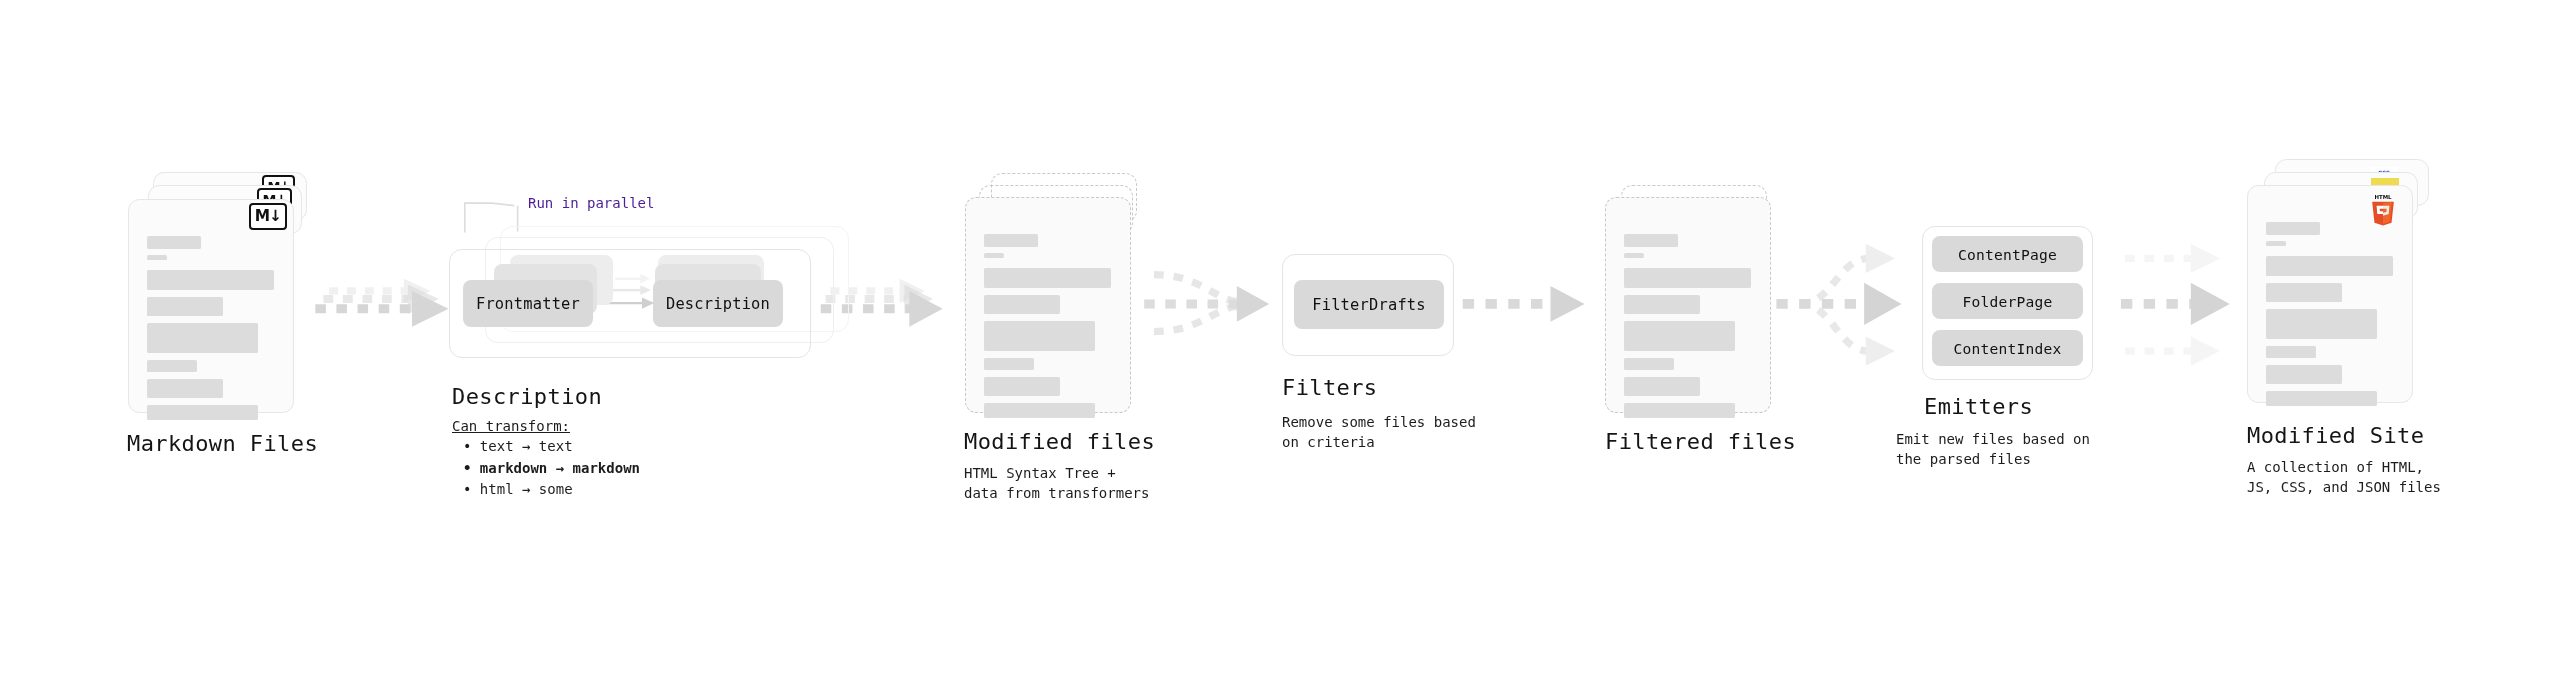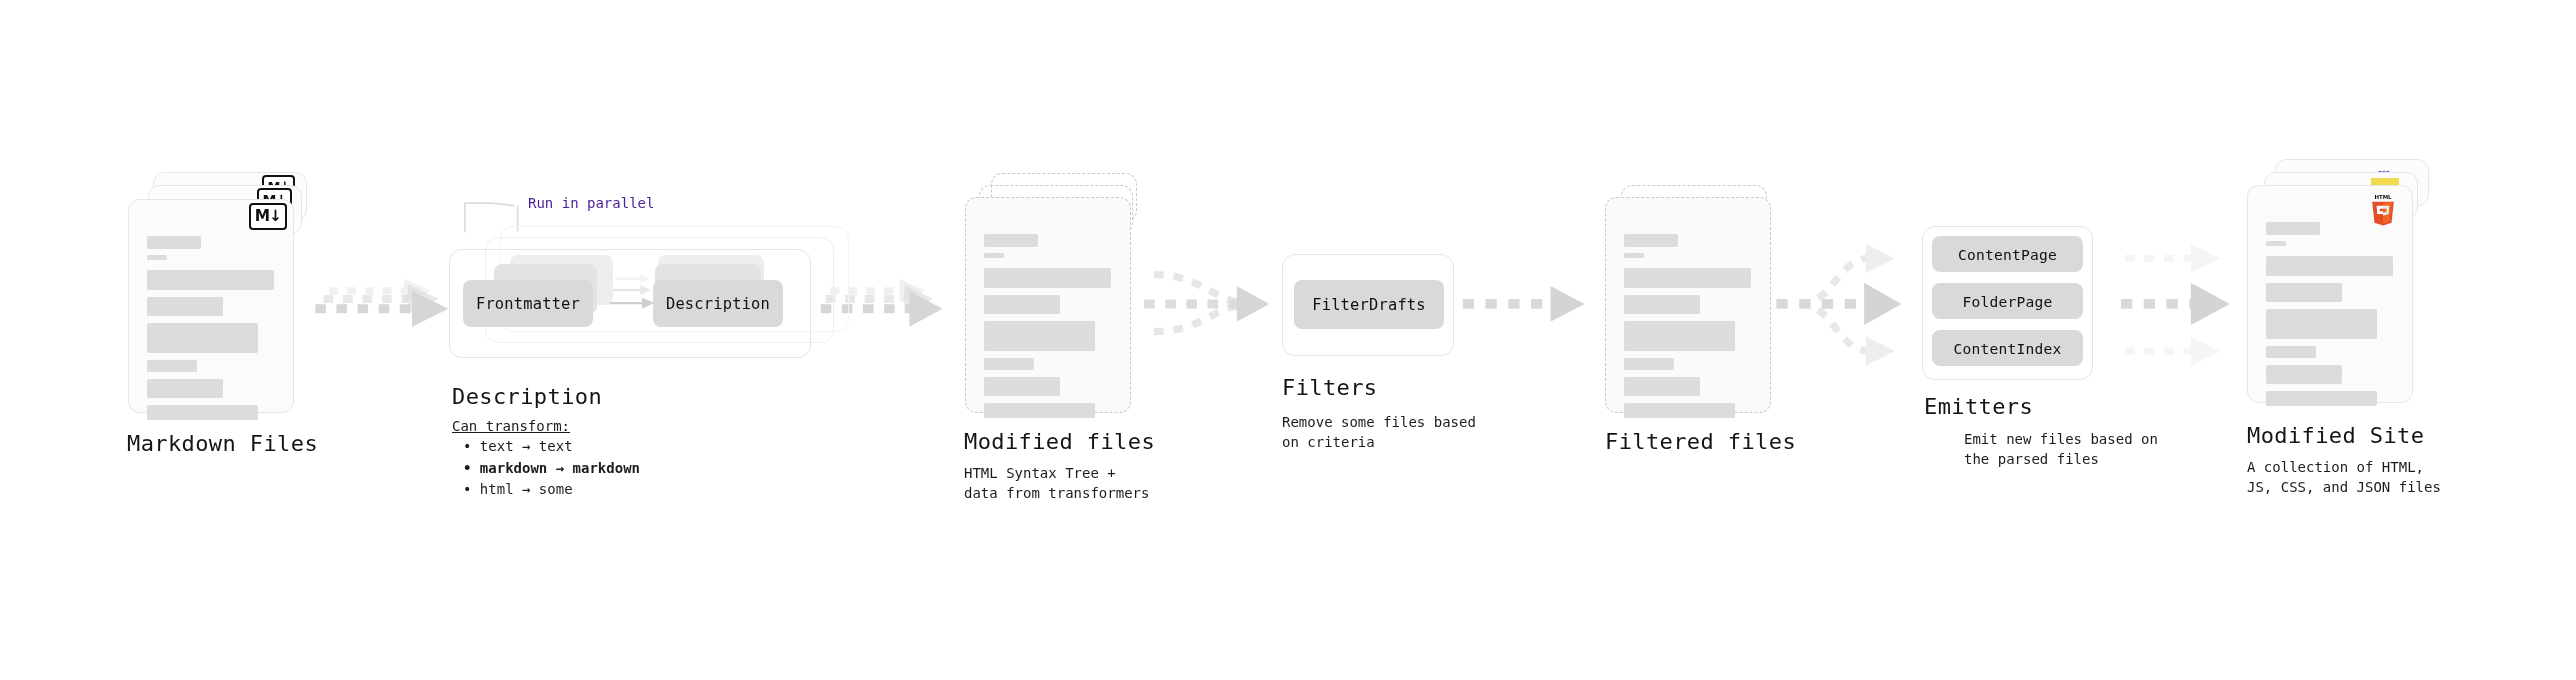--- a/index.html
+++ b/index.html
@@ -303,21 +303,21 @@
     </div>
     <div class="title" style="left:1605px;top:429px;">Filtered files</div>
   </div>
 
   <div class="stage-col" style="left:0;top:0;">
     <div class="gbox" style="left:1922px;top:226px;width:171px;height:154px;"></div>
     <div class="chip" style="left:1932px;top:236px;width:151px;height:36px;font-size:14.6px;">ContentPage</div>
     <div class="chip" style="left:1932px;top:283px;width:151px;height:36px;font-size:14.6px;">FolderPage</div>
     <div class="chip" style="left:1932px;top:330px;width:151px;height:36px;font-size:14.6px;">ContentIndex</div>
     <div class="title" style="left:1924px;top:394px;text-align:center;">Emitters</div>
-    <div class="sub" style="left:1964px;top:429px;">Emit new files based on
+    <div class="sub" style="left:1896px;top:429px;">Emit new files based on
 the parsed files</div>
   </div>
 
   <div class="stage-col" style="left:0;top:0;">
     <div class="card ghost" style="left:2275px;top:159px;width:154px;height:47px;"></div>
     <div class="css-badge" style="left:2370px;top:167px;">CSS</div>
 
     <div class="card ghost" style="left:2264px;top:172px;width:154px;height:47px;"></div>
     <div class="js-badge" style="left:2371px;top:178px;"></div>
 

